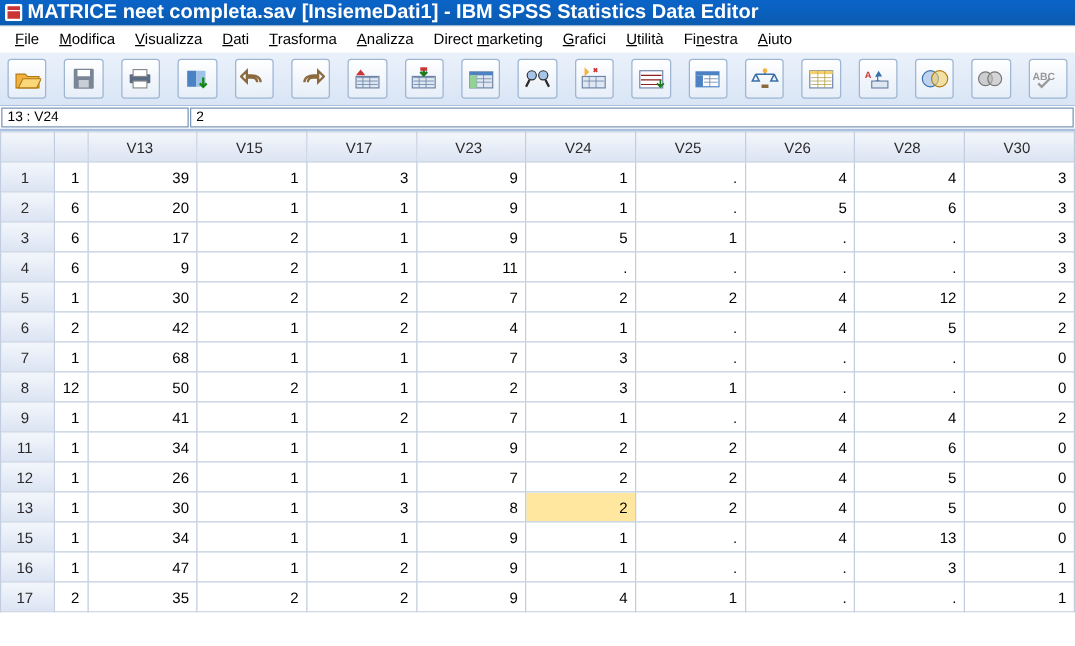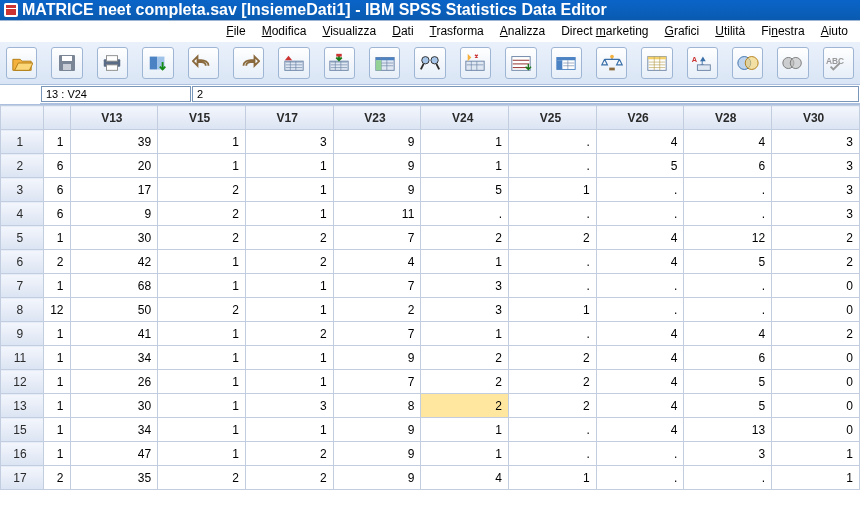--- a/index.html
+++ b/index.html
@@ -35,21 +35,20 @@
   
   .menu-bar {
     height: 18px;
     background: #ffffff;
     display: flex;
     align-items: center;
     padding: 1px 4px;
     border-top: 1px solid #9eb6d4;
     border-bottom: 1px solid #ffffff;
     font-size: 12px;
-    justify-content: flex-end;
   }
   .menu-item {
     padding: 0 8px;
     cursor: default;
     color: #000000;
   }
   .menu-item u { text-decoration: underline; }
   
   .toolbar {
     height: 42px;
@@ -71,21 +70,20 @@
     justify-content: center;
     cursor: default;
   }
   
   .editor-row {
     height: 18px;
     display: flex;
     align-items: stretch;
     border-bottom: 1px solid #aac0de;
     background: #ffffff;
-    margin-left: 40px;
   }
   .editor-cellref {
     width: 140px;
     border: 1px solid #7a96b8;
     padding: 0 4px;
     display: flex;
     align-items: center;
     font-size: 11px;
     margin: 1px;
     background: #ffffff;
@@ -117,21 +115,21 @@
     height: 19px;
     font-size: 12px;
     background: #ffffff;
     overflow: hidden;
     white-space: nowrap;
   }
   .data-grid th {
     background: linear-gradient(#f3f6fc, #dbe4f3);
     color: #2a2a2a;
     text-align: center;
-    font-weight: bold;
+    font-weight: normal;
   }
   .data-grid td.rowhdr {
     background: linear-gradient(#f3f6fc, #dbe4f3);
     text-align: center;
     color: #2a2a2a;
   }
   .data-grid th.corner {
     background: linear-gradient(#f3f6fc, #dbe4f3);
   }
   .col-row { width: 40px; }

